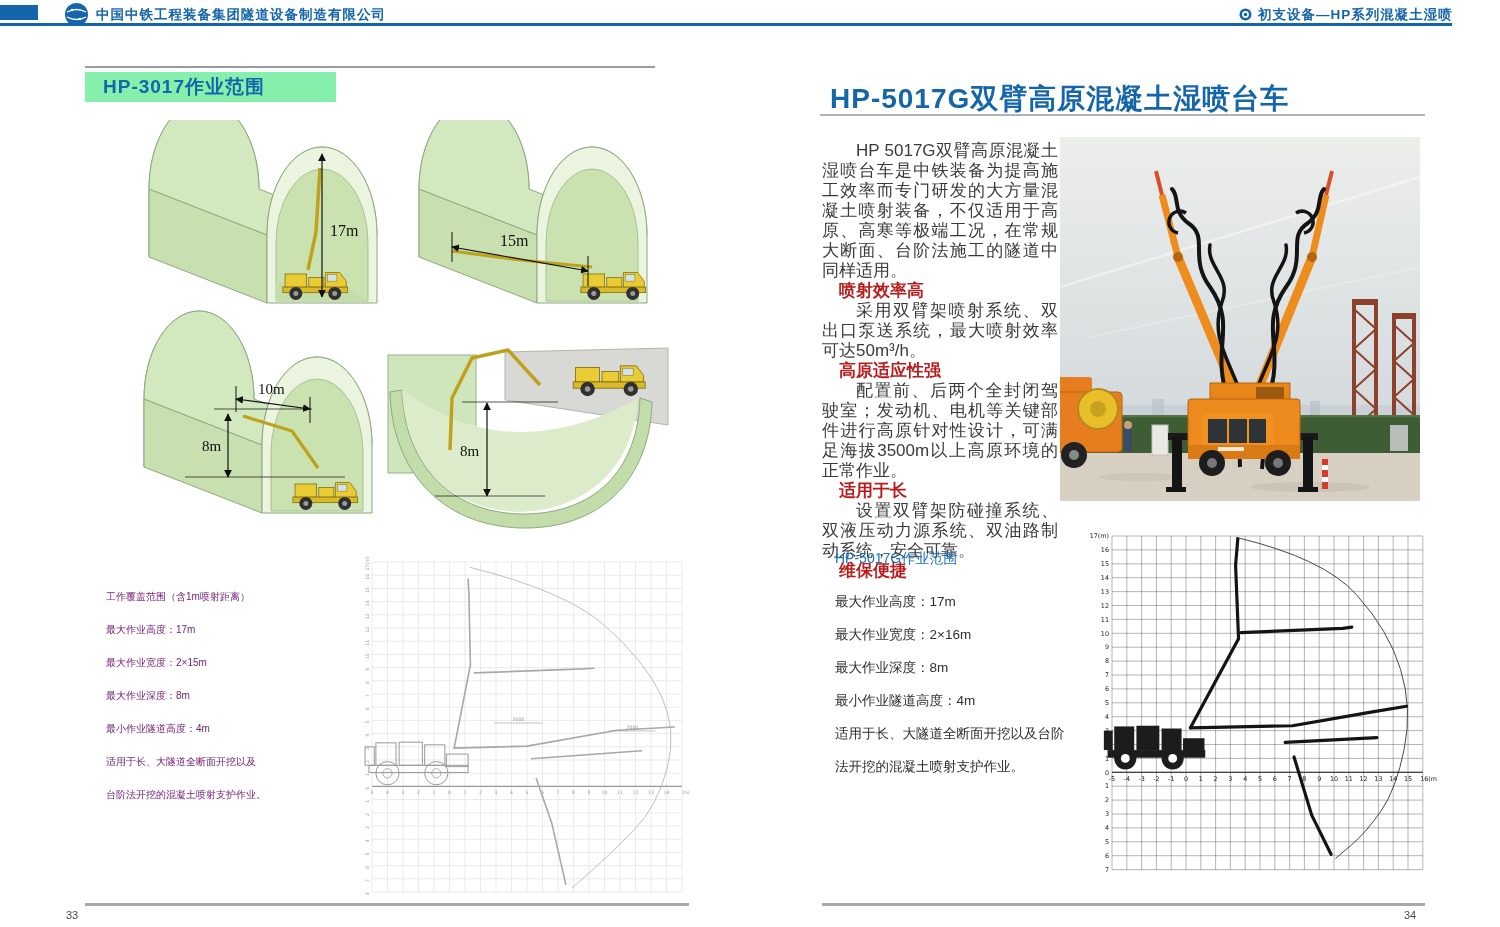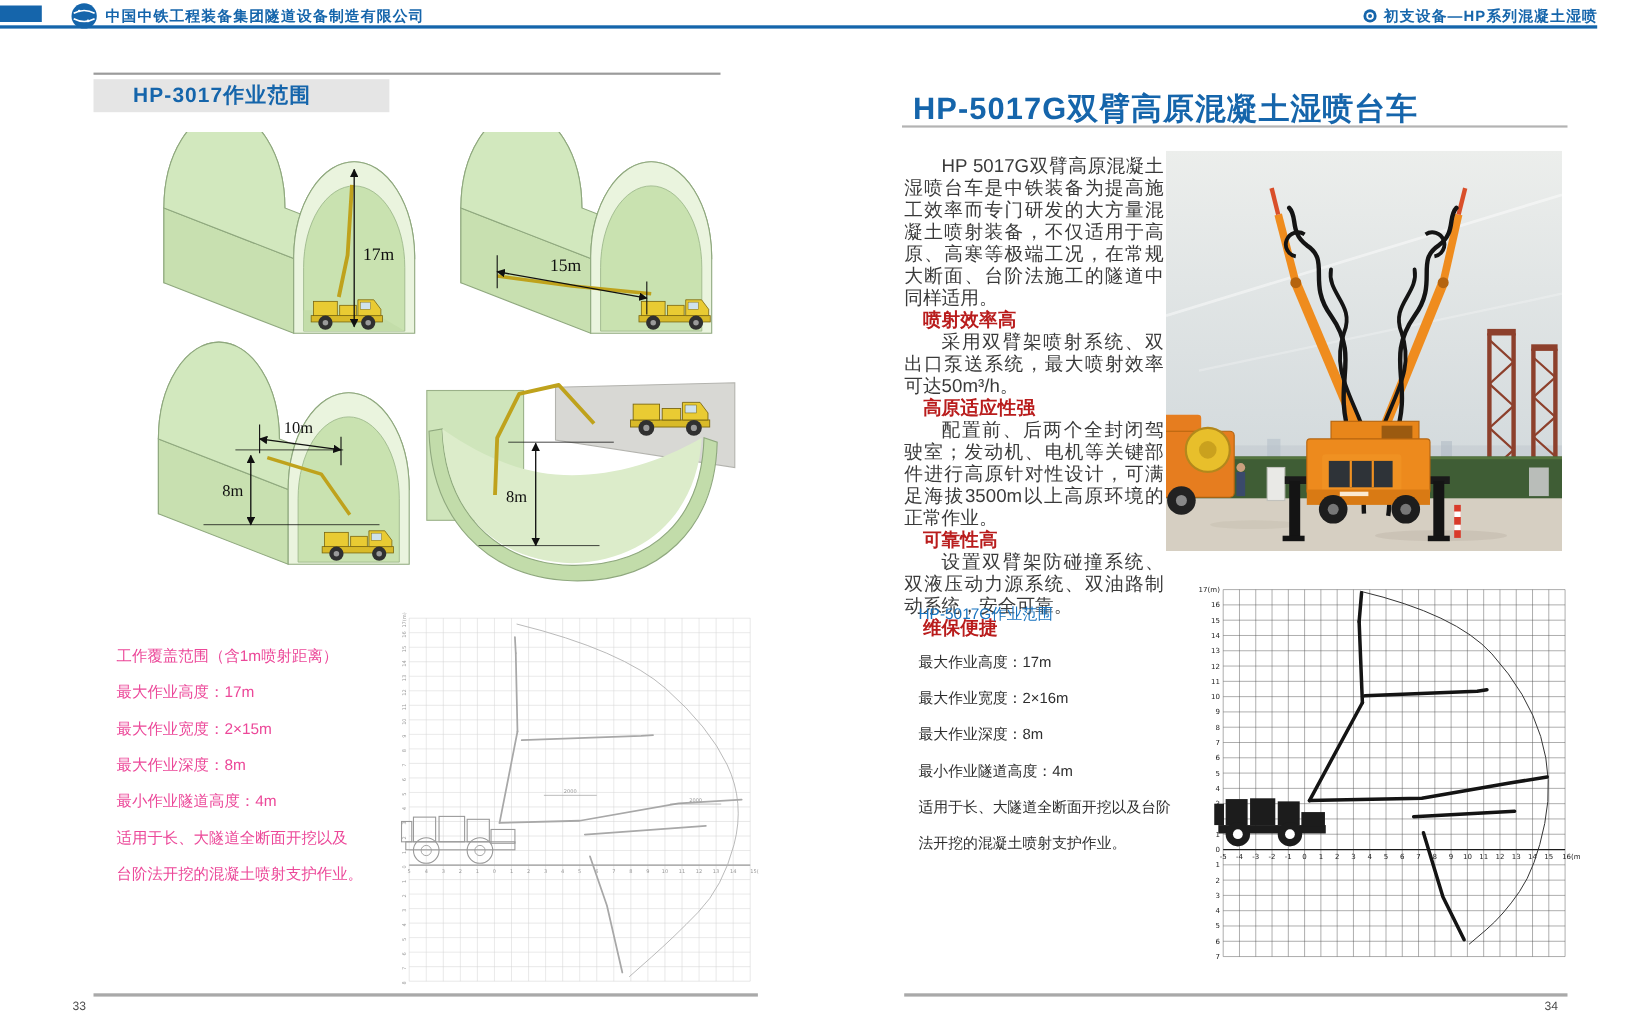--- a/index.html
+++ b/index.html
@@ -2,24 +2,24 @@
 <html><head>
 <meta charset="utf-8">
 <style>
   html,body{margin:0;padding:0;background:#ffffff;}
   #canvas{position:relative;width:1452px;height:927px;background:#fff;overflow:hidden;
           font-family:"Liberation Sans",sans-serif;}
   .abs{position:absolute;}
   .hdr-txt{font-size:13.5px;font-weight:bold;color:#1565ab;letter-spacing:1px;white-space:nowrap;}
   .hdr-block{background:#1565ab;}
   .rule{background:#a9a9a9;}
-  .lp-titlebox{background:#e5e5e5;display:flex;align-items:center;padding-left:36px;}
+  .lp-titlebox{background:#86efac;display:flex;align-items:center;padding-left:18px;}
   .lp-title{font-size:19px;font-weight:bold;color:#1565ab;letter-spacing:1px;}
   .rp-title{font-size:28px;font-weight:bold;color:#1565ab;letter-spacing:1px;white-space:nowrap;}
-  .spec-line{font-size:14px;color:#ec4899;line-height:15px;margin-bottom:18px;white-space:nowrap;}
+  .spec-line{font-size:10px;color:#701a75;line-height:15px;margin-bottom:18px;white-space:nowrap;}
   .rspec-line{font-size:13.5px;color:#2e2e2e;line-height:14px;margin-bottom:19px;white-space:nowrap;}
   .range-title{font-size:14px;color:#1873bf;line-height:14px;margin-bottom:30px;white-space:nowrap;}
   .rp-text{font-size:17px;color:#3a3a3a;line-height:20px;text-align:justify;}
   .rp-text p{margin:0;text-indent:2em;}
   .fhead{color:#b91c1c;font-weight:bold;text-indent:1em;}
   .pagenum{font-size:11px;color:#4a4a4a;}
   .dimlabel{font-family:"Liberation Serif",serif;fill:#101010;}
   svg{display:block;}
 </style>
 </head>
@@ -267,21 +267,21 @@
 
   <div class="abs rp-title" style="left:830px;top:80px;">HP-5017G双臂高原混凝土湿喷台车</div>
   <div class="abs rule" style="left:820px;top:114px;width:605px;height:2px;background:#b3b3b3;"></div>
 
   <div class="abs rp-text" style="left:822px;top:141px;width:236px;">
     <p>HP 5017G双臂高原混凝土湿喷台车是中铁装备为提高施工效率而专门研发的大方量混凝土喷射装备，不仅适用于高原、高寒等极端工况，在常规大断面、台阶法施工的隧道中同样适用。</p>
     <div class="fhead">喷射效率高</div>
     <p>采用双臂架喷射系统、双出口泵送系统，最大喷射效率可达50m³/h。</p>
     <div class="fhead">高原适应性强</div>
     <p>配置前、后两个全封闭驾驶室；发动机、电机等关键部件进行高原针对性设计，可满足海拔3500m以上高原环境的正常作业。</p>
-    <div class="fhead">可靠性高</div>
+    <div class="fhead">适用于长</div>
     <p>设置双臂架防碰撞系统、双液压动力源系统、双油路制动系统，安全可靠。</p>
     <div class="fhead">维保便捷</div>
   </div>
 
   <svg class="abs" style="left:1060px;top:137px;" width="360" height="364" viewBox="0 0 360 364">
     <defs>
       <linearGradient id="sky" x1="0" y1="0" x2="0" y2="1">
         <stop offset="0" stop-color="#eceeec"></stop>
           <stop offset="1" stop-color="#ccd4d8"></stop>
       </linearGradient>

